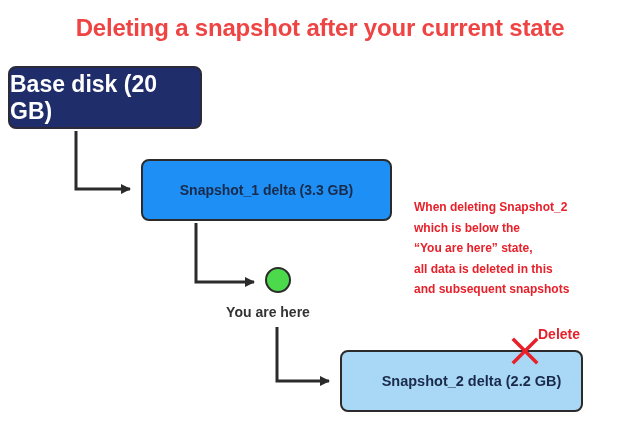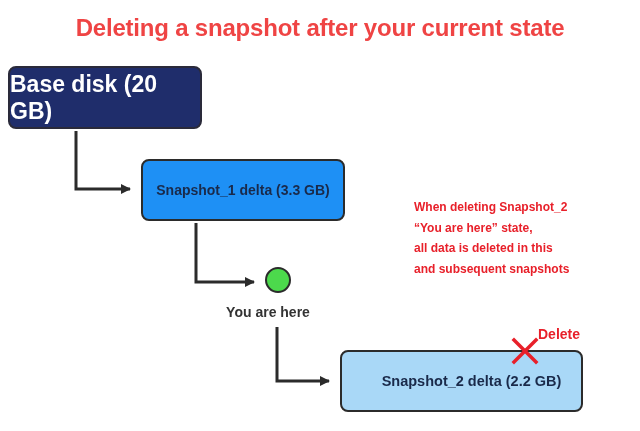--- a/index.html
+++ b/index.html
@@ -1,20 +1,20 @@
 <!DOCTYPE html>
 <html><head>
 <meta charset="utf-8">
 <style>
   html, body { margin:0; padding:0; background:#ffffff; }
   body { width:640px; height:431px; position:relative; overflow:hidden; font-family:"Liberation Sans", "DejaVu Sans", sans-serif; }
   .title { position:absolute; left:0; top:14px; width:640px; text-align:center; font-size:24px; font-weight:bold; color:#ef4444; letter-spacing:-0.2px; }
   .box { position:absolute; box-sizing:border-box; display:flex; align-items:center; justify-content:center; font-weight:bold; border:2px solid #2b2b2b; border-radius:8px; }
   .base { left:8px; top:66px; width:194px; height:63px; background:#1f2d6b; color:#fff; font-size:23px; border-color:#2a2a3a; }
-  .snap1 { left:141px; top:159px; width:204px; height:62px; background:#1e90f5; color:#1a2a4a; font-size:14px; }
+  .snap1 { left:141px; top:159px; width:251px; height:62px; background:#1e90f5; color:#1a2a4a; font-size:14px; }
   .snap2 { left:340px; top:350px; width:243px; height:62px; background:#a9d8f7; color:#1a2a4a; font-size:14.5px;padding-left:20px; }
   .dot { position:absolute; left:265px; top:267px; width:26px; height:26px; border-radius:50%; background:#4cd94c; border:2px solid #2b2b2b; box-sizing:border-box; }
   .here { position:absolute; left:208px; top:304px; width:120px; text-align:center; font-size:14px; font-weight:bold; color:#333; }
   .note { position:absolute; left:414px; top:197px; width:226px; font-size:12px; font-weight:bold; color:#e8202a; line-height:20.5px; }
   .note div { white-space:nowrap; }
   .del-label { position:absolute; left:538px; top:326px; font-size:14px; font-weight:bold; color:#e8202a; }
   svg.lines { position:absolute; left:0; top:0; }
 </style>
 </head>
 <body>
@@ -53,16 +53,17 @@
   <span>Snapshot_2 delta (2.2 GB)</span>
 </div>
 
 <svg style="position:absolute;left:511px;top:337px;" width="28" height="28">
   <path d="M3,3 L25,25 M25,3 L3,25" stroke="#e8202a" stroke-width="3.5" stroke-linecap="square"></path>
 </svg>
 <div class="del-label">Delete</div>
 
 <div class="note">
   <div>When deleting Snapshot_2</div>
+  <div>which is below the</div>
   <div>“You are here” state,</div>
   <div>all data is deleted in this</div>
   <div>and subsequent snapshots</div>
 </div>
 
 </body></html>

